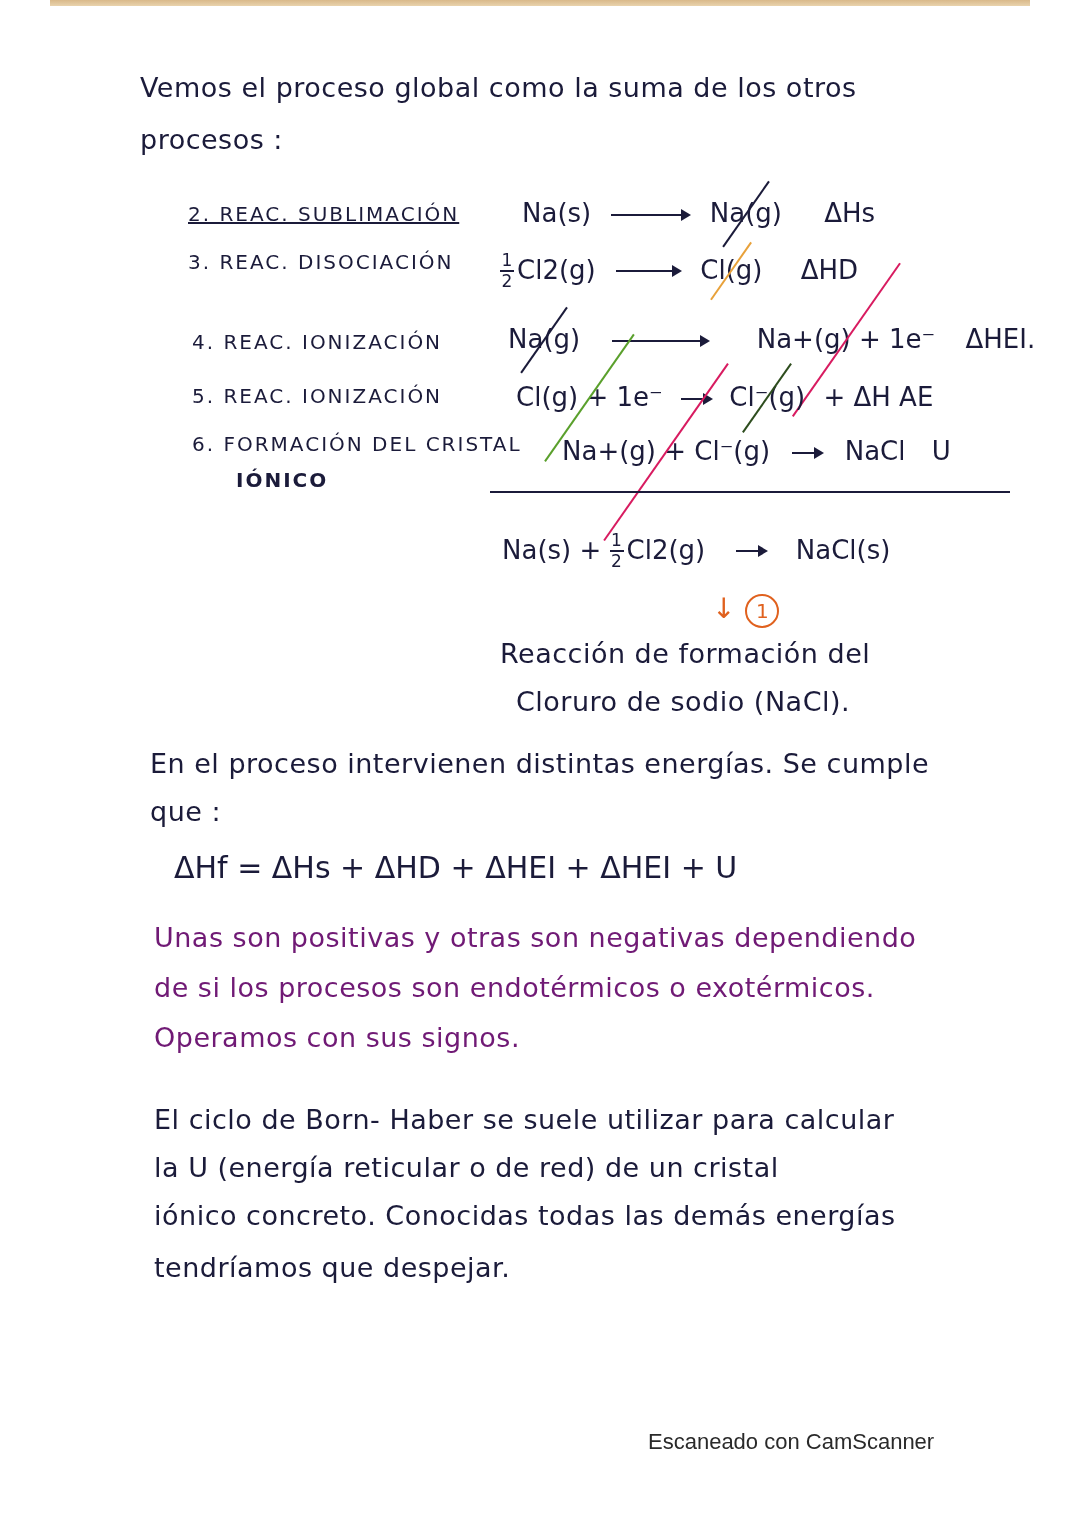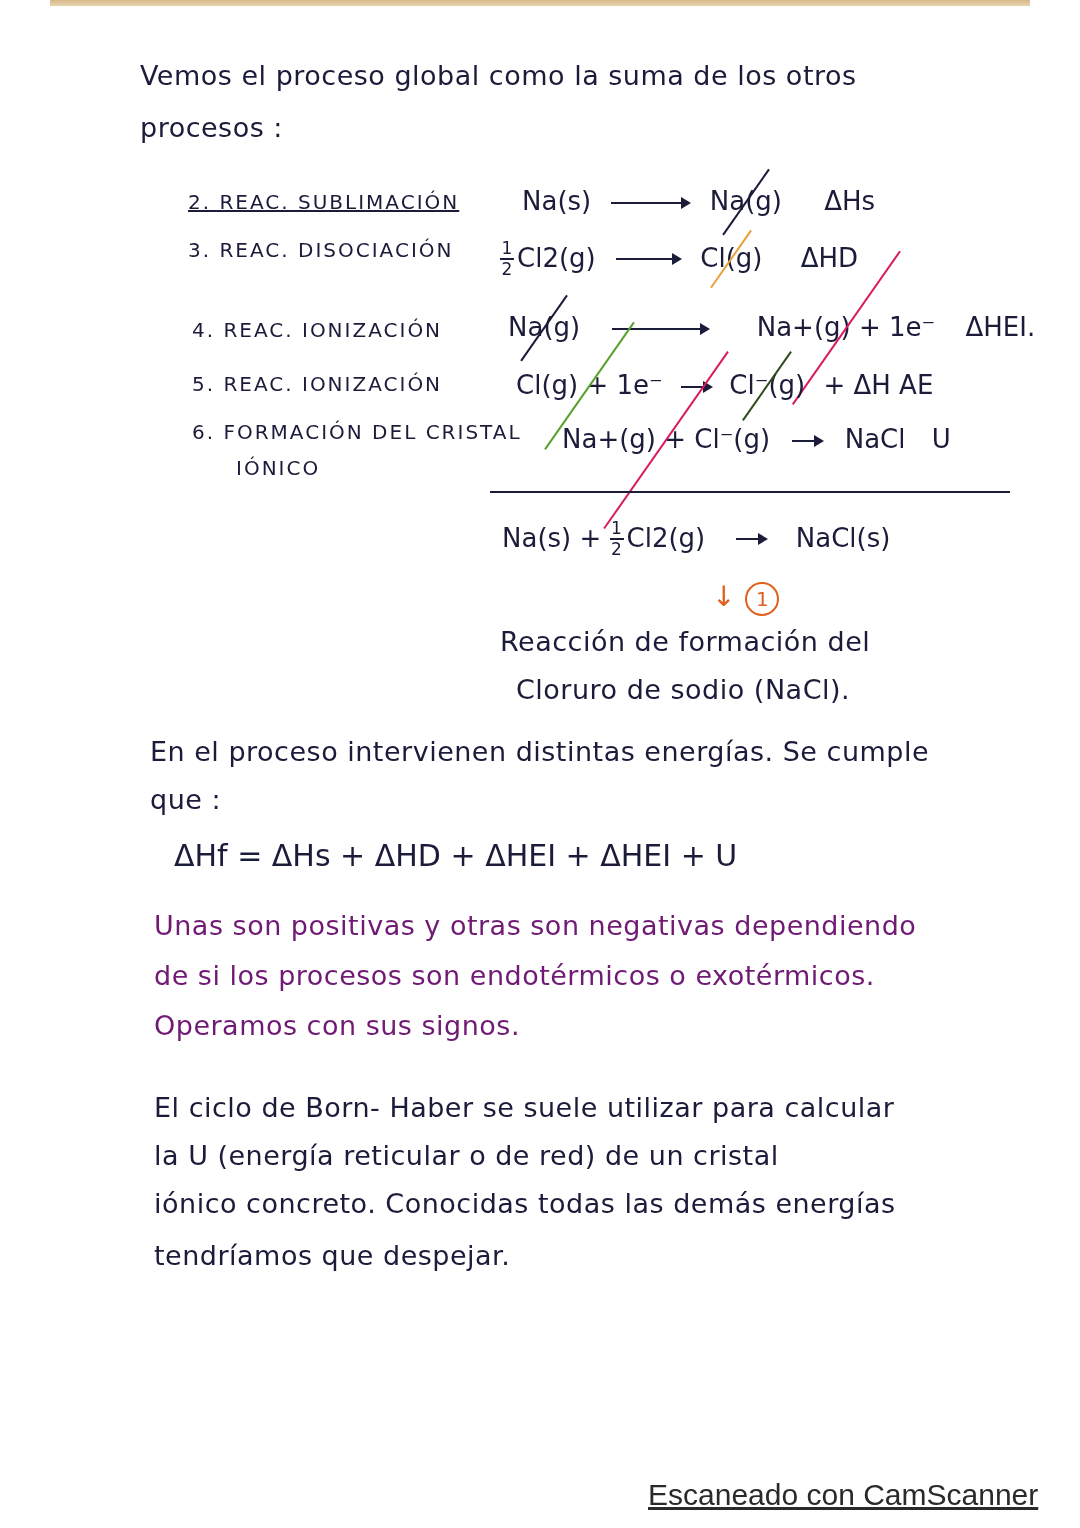--- a/index.html
+++ b/index.html
@@ -6,36 +6,36 @@
   body {
     width: 1080px; height: 1528px; position: relative; overflow: hidden;
     background: #ffffff;
     font-family: "DejaVu Sans", sans-serif;
     color: #1b1b3a;
   }
   .topedge {
     position: absolute; left: 50px; top: 0; width: 980px; height: 6px;
     background: linear-gradient(#d9b98a, #e9d3ad);
   }
-  .hw { position: absolute; white-space: nowrap; font-family: "DejaVu Sans", sans-serif; }
+  .hw { position: absolute; white-space: nowrap; font-family: "DejaVu Sans", sans-serif; margin-top: 12px; }
   .ink { color: #1b1b3a; }
   .red { color: #701a75; }
   .orange { color: #e0611e; }
   .p1 { font-size: 27px; letter-spacing: 0.5px; }
   .label { font-size: 20px; letter-spacing: 2px; }
   .eq { font-size: 26px; }
   .frac { display: inline-flex; flex-direction: column; align-items: center; vertical-align: middle; font-size: 17px; line-height: 17px; margin-right: 3px; }
   .frac .bar { width: 14px; height: 2px; background: #1b1b3a; margin: 1px 0; }
   .arrow { display: inline-block; position: relative; height: 2px; background: #1b1b3a; vertical-align: middle; margin: 0 12px; }
   .arrow::after { content: ""; position: absolute; right: -2px; top: -5px; border-left: 10px solid #1b1b3a; border-top: 6px solid transparent; border-bottom: 6px solid transparent; }
   .x { position: relative; display: inline-block; }
   .x::after { content: ""; position: absolute; left: -4px; right: -4px; top: 50%; height: 2px; transform: rotate(-55deg); background: var(--c); }
   .rule { position: absolute; left: 490px; top: 491px; width: 520px; height: 2px; background: #1b1b3a; }
   .circled { display: inline-flex; width: 30px; height: 30px; border: 2px solid #e0611e; border-radius: 50%; align-items: center; justify-content: center; font-size: 20px; margin-left: 10px; }
-  .footer { position: absolute; left: 648px; top: 1478px; font-family: "Liberation Sans", sans-serif; font-size: 30px; color: #2a2a2a; text-decoration: underline; }
+  .footer { position: absolute; left: 648px; top: 1429px; font-family: "Liberation Sans", sans-serif; font-size: 22px; color: #2a2a2a; }
 </style>
 </head>
 <body>
 
 <div class="topedge"></div>
 
 <div class="hw ink p1" style="left:140px;top:60px;">Vemos el proceso global como la suma de los otros</div>
 <div class="hw ink p1" style="left:140px;top:112px;">procesos :</div>
 
 <div class="hw ink label" style="left:188px;top:190px;text-decoration:underline;">2. REAC. SUBLIMACIÓN</div>
@@ -68,21 +68,21 @@
 
 <div class="hw ink label" style="left:192px;top:372px;">5. REAC. IONIZACIÓN</div>
 <div class="hw ink eq" style="left:516px;top:370px;">
   <span class="x" style="--c:#5aa02c">Cl(g) + 1e⁻</span>
   <span class="arrow" style="width:30px;margin:0 10px"></span>
   <span class="x" style="--c:#2e4d1e">Cl⁻(g)</span>
   <span style="margin-left:10px">+ ΔH AE</span>
 </div>
 
 <div class="hw ink label" style="left:192px;top:420px;">6. FORMACIÓN DEL CRISTAL</div>
-<div class="hw ink label" style="left:236px;top:456px;">IÓNICO</div>
+<div class="hw ink label" style="left:236px;top:456px;font-weight:bold;">IÓNICO</div>
 <div class="hw ink eq" style="left:562px;top:424px;">
   <span class="x" style="--c:#d81b60">Na+(g) + Cl⁻(g)</span>
   <span class="arrow" style="width:30px;margin:0 14px"></span>
   <span>NaCl</span>
   <span style="margin-left:18px">U</span>
 </div>
 
 <div class="rule"></div>
 
 <div class="hw ink eq" style="left:502px;top:520px;">

